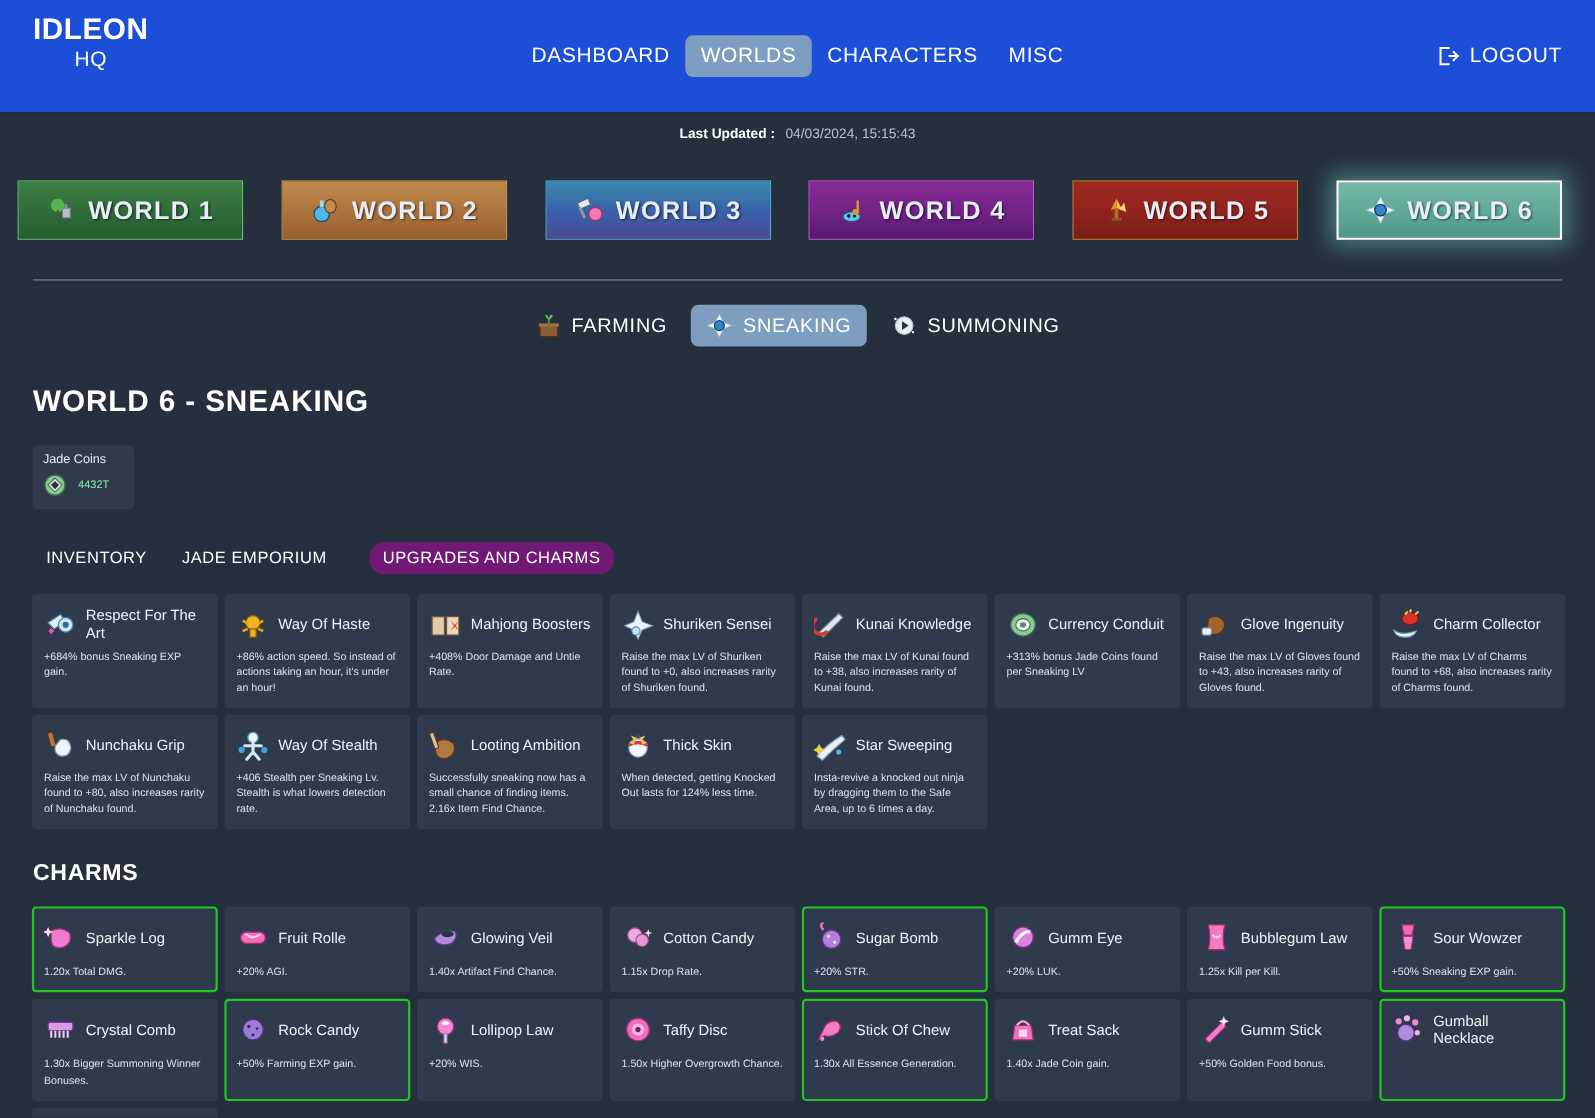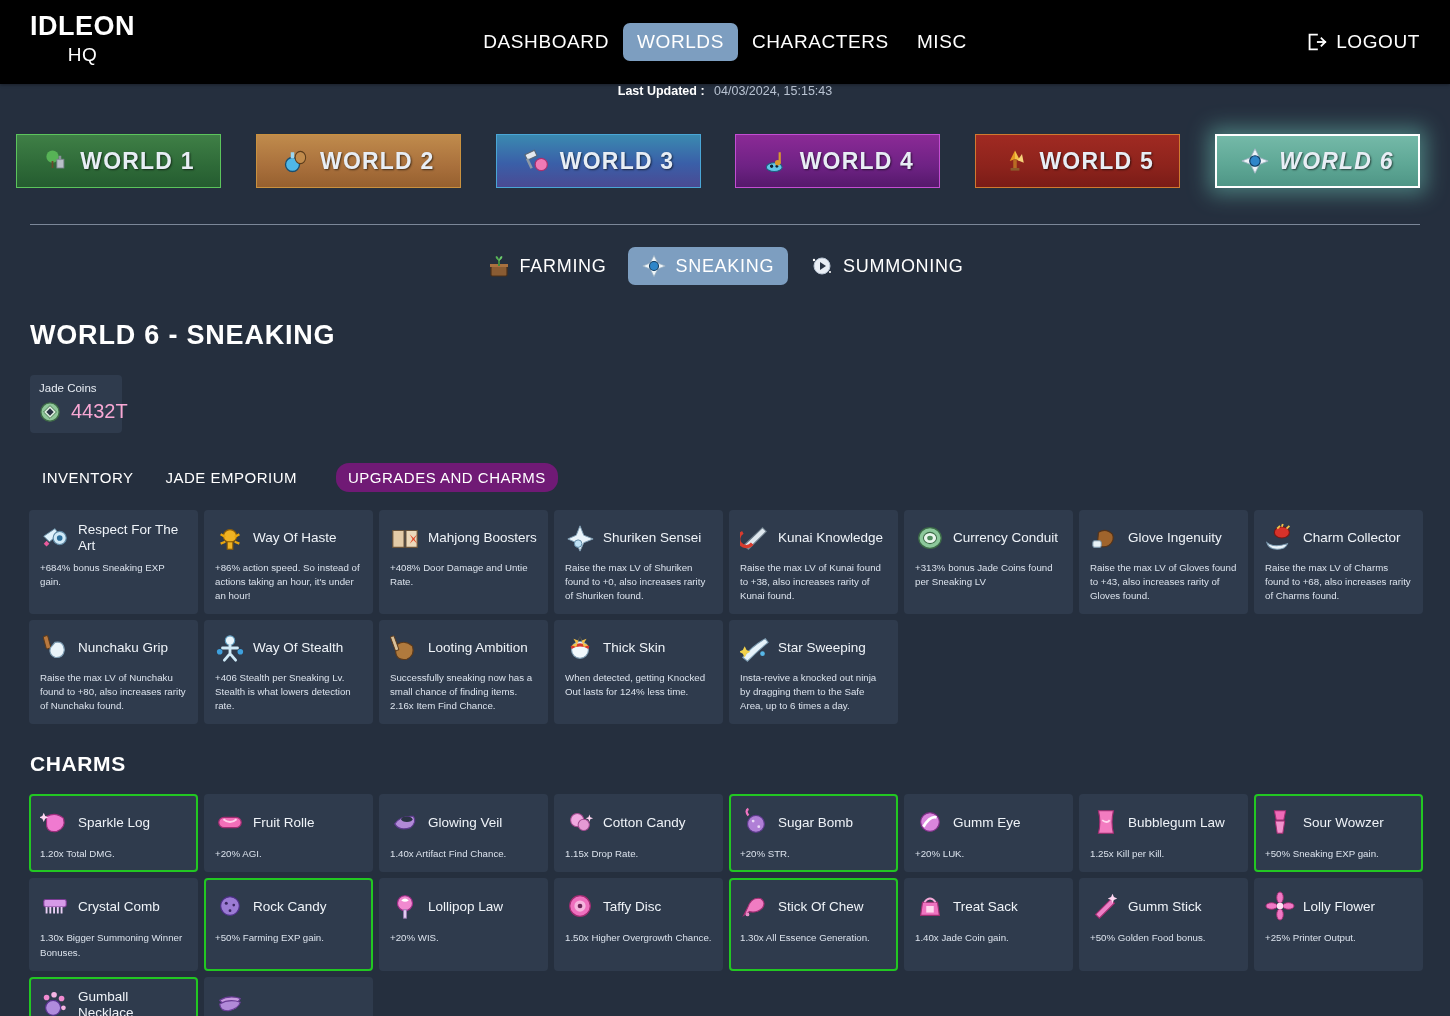--- a/index.html
+++ b/index.html
@@ -6,22 +6,22 @@
   html, body {
     width: 1450px; height: 1016px;
     background: #252f3e;
     font-family: "Liberation Sans", sans-serif;
     color: #ffffff;
     overflow: hidden;
   }
 
   
   .topbar {
-    height: 84px;
-    background: #000000;
+    height: 102px;
+    background: #1d4ed8;
     display: flex;
     align-items: center;
     position: relative;
     box-shadow: 0 1px 3px rgba(0,0,0,.35);
   }
   .brand {
     position: absolute; left: 30px; top: 13px;
     line-height: 1;
   }
   .brand-main {
@@ -44,21 +44,21 @@
   .nav-item.active { background: #7d9ec0; }
   .logout {
     position: absolute; right: 30px;
     display: flex; align-items: center; gap: 9px;
     font-size: 19px; letter-spacing: .6px; cursor: pointer;
   }
   .logout svg { display:block; }
 
   
   .updated {
-    text-align: center; 
+    text-align: center; padding-top: 12px;
     font-size: 12.5px;
   }
   .updated .lbl { font-weight: 700; color: #ffffff; }
   .updated .val { color: #b9c3d2; margin-left: 6px; }
 
   
   .worlds {
     display: flex; gap: 0; justify-content: space-between;
     padding: 36px 30px 0 16px;
   }
@@ -72,21 +72,20 @@
   }
   .world-btn .wlabel {
     font-size: 23px; font-weight: 700; letter-spacing: 1.2px;
     color: #e8eef5; text-shadow: 1px 1px 2px rgba(0,0,0,.6);
     position: relative; z-index: 2;
   }
   .world-icon { width: 28px; height: 28px; position: relative; z-index: 2; }
   .world-btn.selected {
     border: 2px solid #ffffff;
     box-shadow: 0 0 20px 6px rgba(120,220,200,.45);
-    font-style: italic;
   }
 
   .w1 { background: linear-gradient(180deg,#3f7f46,#2e6a38 60%,#255c30); border-color:#5cc45c; }
   .w2 { background: linear-gradient(180deg,#c08b4c,#a9703c 60%,#96602f); border-color:#c9913f; }
   .w3 { background: linear-gradient(180deg,#3a8ab0,#3a5fa8 55%,#4a4a93); border-color:#4aa6d6; }
   .w4 { background: linear-gradient(180deg,#8b2a96,#6e2284 60%,#55196b); border-color:#c34ed2; }
   .w5 { background: linear-gradient(180deg,#a02a22,#8d231c 60%,#7a1c17); border-color:#d07a30; }
   .w6 { background: linear-gradient(180deg,#74b9a8,#5fa896 55%,#4f9686); }
 
   .divider {
@@ -117,21 +116,21 @@
   .coinbox {
     margin: 24px 0 0 30px;
     width: 92px; height: 58px;
     background: #2f3b4d;
     border-radius: 4px;
     padding: 7px 8px 0 9px;
   }
   .coinbox .clabel { font-size: 11.5px; color: #e7ecf3; }
   .coinrow { display: flex; align-items: center; gap: 10px; margin-top: 6px; }
   .coin-ico { width: 22px; height: 22px; }
-  .coinval { font-size: 20px; color: #f9a8d4; }
+  .coinval { font-size: 10px; color: #86efac; }
 
   
   .inner-tabs {
     display: flex; align-items: center; gap: 8px;
     margin: 30px 0 0 30px;
   }
   .inner-tab {
     font-size: 15px; letter-spacing: .5px;
     padding: 6px 12px; border-radius: 13px; cursor: pointer;
   }
@@ -631,35 +630,20 @@
     <div class="card">
       <div class="card-head">
         <span class="card-ico"><svg viewBox="0 0 32 32" width="30" height="30">
             <path d="M6 25 l16-16 4 4 -16 16z" fill="#ee80c6" stroke="#a22c72" stroke-width="1.2"></path>
             <path d="M24 3 l1.5 3.5 3.5 1.5 -3.5 1.5 -1.5 3.5 -1.5-3.5 -3.5-1.5 3.5-1.5z" fill="#ffd7f2"></path>
           </svg></span>
         <span class="card-name">Gumm Stick</span>
       </div>
       <div class="card-desc">+50% Golden Food bonus.</div>
     </div>
-    <div class="card">
-      <div class="card-head">
-        <span class="card-ico"><svg viewBox="0 0 32 32" width="30" height="30">
-            <g fill="#f078c4" stroke="#a22c72" stroke-width="1">
-              <ellipse cx="16" cy="7" rx="3.5" ry="6"></ellipse>
-              <ellipse cx="16" cy="25" rx="3.5" ry="6"></ellipse>
-              <ellipse cx="7" cy="16" rx="6" ry="3.5"></ellipse>
-              <ellipse cx="25" cy="16" rx="6" ry="3.5"></ellipse>
-            </g>
-            <circle cx="16" cy="16" r="3.5" fill="#ffe0f4"></circle>
-          </svg></span>
-        <span class="card-name">Lolly Flower</span>
-      </div>
-      <div class="card-desc">+25% Printer Output.</div>
-    </div>
     <div class="card hl">
       <div class="card-head">
         <span class="card-ico"><svg viewBox="0 0 32 32" width="30" height="30">
             <circle cx="14" cy="19" r="8" fill="#b08bdd" stroke="#5a3490" stroke-width="1.2"></circle>
             <circle cx="7" cy="8" r="3" fill="#f08ad0"></circle>
             <circle cx="15" cy="5" r="3" fill="#f5b4e4"></circle>
             <circle cx="23" cy="9" r="3" fill="#f08ad0"></circle>
             <circle cx="25" cy="19" r="2.5" fill="#f5b4e4"></circle>
           </svg></span>
         <span class="card-name">Gumball Necklace</span>

